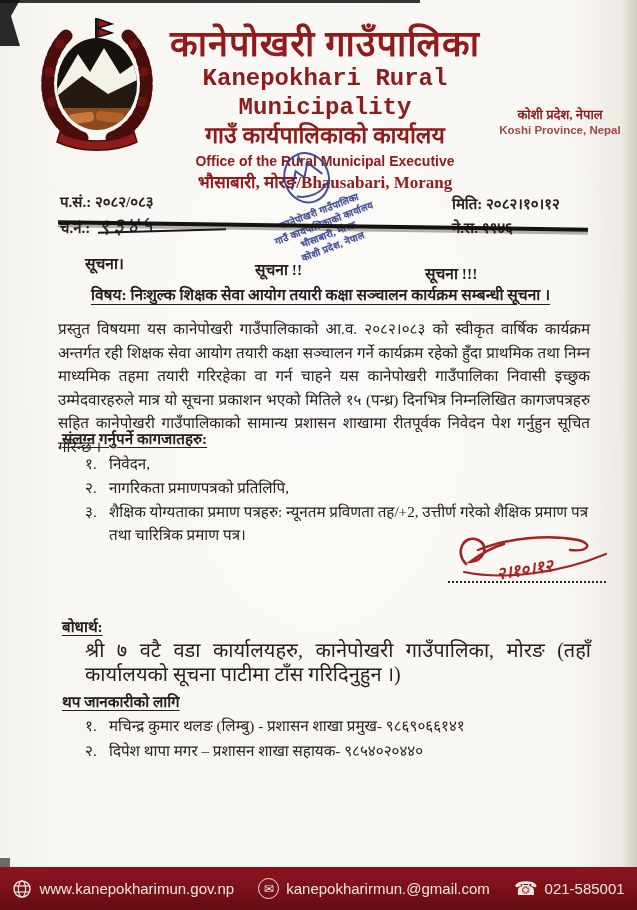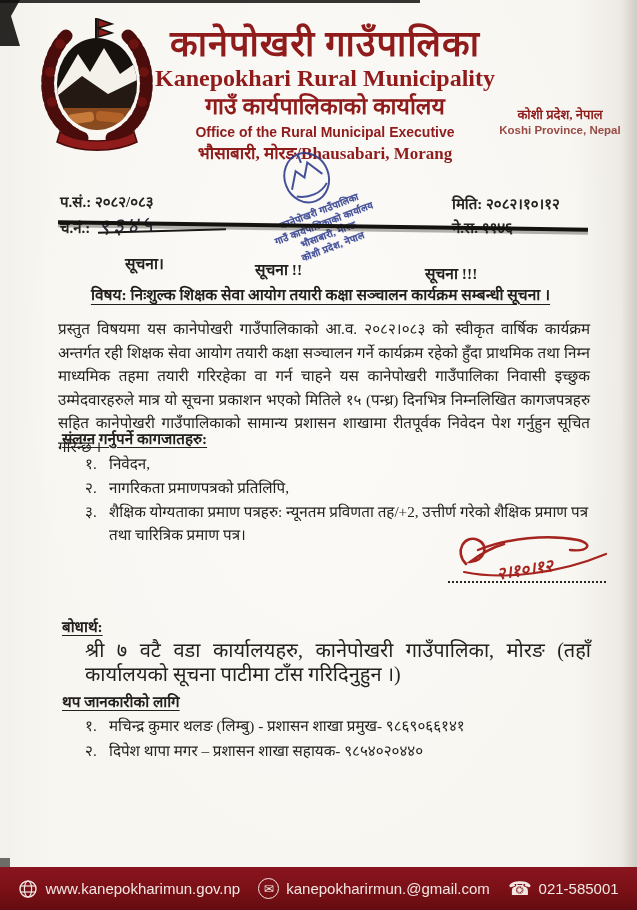--- a/index.html
+++ b/index.html
@@ -18,21 +18,21 @@
   #art-topline { left:0; top:0; width:420px; height:3px; opacity:.85; }
   #art-corner { left:0; top:0; width:20px; height:46px; clip-path:polygon(0 0,100% 0,55% 35%,100% 100%,0 100%); opacity:.9; }
   #art-footedge { left:0; top:858px; width:10px; height:14px; opacity:.6; }
   #art-rightband { position:absolute; right:0; top:0; width:16px; height:910px;
     background:linear-gradient(90deg, rgba(0,0,0,0), rgba(90,85,80,.18)); }
 
   
   .emblem { position:absolute; left:38px; top:14px; }
   .hdr-center { position:absolute; left:115px; top:24px; width:420px; text-align:center; color:#8f1b1b; }
   .hdr-title-np { font-size:36px; font-weight:bold; line-height:40px; letter-spacing:1px; }
-  .hdr-title-en { font-family:Liberation Serif, serif; font-size:24px; font-weight:bold; line-height:29px; }
+  .hdr-title-en { font-family:Liberation Mono, monospace; font-size:24px; font-weight:bold; line-height:29px; }
   .hdr-office-np { font-size:23px; font-weight:bold; line-height:28px; }
   .hdr-office-en { font-family:"Liberation Sans","DejaVu Sans",sans-serif; font-size:14px; font-weight:bold; line-height:22px; }
   .hdr-address { font-size:17px; font-weight:bold; line-height:21px; }
   .hdr-province { position:absolute; left:490px; top:106px; width:140px; text-align:center; color:#8f1b1b; }
   .hdr-province-np { font-size:13px; font-weight:bold; line-height:17px; }
   .hdr-province-en { font-family:"Liberation Sans","DejaVu Sans",sans-serif; font-size:11.5px; font-weight:bold; color:#9a4a44; line-height:15px; }
 
   
   .meta { position:absolute; font-size:15px; font-weight:bold; color:#26231f; }
   #ref-block { left:60px; top:190px; line-height:24px; }
@@ -46,21 +46,21 @@
   #stamp svg { display:block; margin:0 auto 2px; }
   .stamp-line { text-align:center; font-size:9.5px; font-weight:bold; color:#2c3a8c; line-height:12.5px;
     letter-spacing:.4px; text-shadow:0 0 1px rgba(44,58,140,.55); white-space:nowrap; }
 
   
   #rule { position:absolute; left:58px; top:224px; width:530px; height:4px; background:#15130f;
     transform:rotate(.8deg); box-shadow:0 3px 0 rgba(40,36,30,.35); }
 
   
   .notice { position:absolute; top:252px; font-size:15.5px; font-weight:bold; }
-  #notice-1 { left:85px;margin-left:40px; } #notice-2 { left:255px; top:258px; } #notice-3 { left:425px; top:262px; }
+  #notice-1 { left:85px; } #notice-2 { left:255px; top:258px; } #notice-3 { left:425px; top:262px; }
   #subject { position:absolute; left:68px; top:283px; width:505px; text-align:center;
     font-size:15.5px; font-weight:bold; text-decoration:underline; text-underline-offset:4px; }
 
   
   #body-par { position:absolute; left:58px; top:317px; width:532px; font-size:15.2px;
     line-height:23.5px; text-align:justify; }
 
   
   .sec-head { position:absolute; font-size:15.2px; font-weight:bold; text-decoration:underline; text-underline-offset:3px; }
   #attach-head { left:62px; top:428px; }
@@ -75,21 +75,21 @@
 
   
   #bodh-head { left:62px; top:616px; }
   #bodh-text { position:absolute; left:85px; top:638px; width:506px; font-size:20px; line-height:24px; text-align:justify; }
   #info-head { left:62px; top:691px; }
   #contact-1 { top:714px; } #contact-2 { top:739px; }
 
   
   #footer { position:absolute; left:0; bottom:0; width:637px; height:43px;
     background:linear-gradient(180deg,#8a1420 0%, #7a1016 55%, #640c11 100%);
-    display:flex; align-items:center; justify-content:center; gap:18px;
+    display:flex; align-items:center; justify-content:center; gap:24px;
     font-family:"Liberation Sans","DejaVu Sans",sans-serif; color:#f2e7e3; font-size:15px; }
   .foot-item { display:flex; align-items:center; gap:7px; }
   .foot-icon { display:inline-flex; align-items:center; justify-content:center; }
   .mail-badge { width:21px; height:21px; border:1.5px solid #f2e7e3; border-radius:50%;
     font-size:12px; line-height:1; }
   .phone-glyph { font-family:"DejaVu Sans",sans-serif; font-size:19px; line-height:1; }
 </style>
 </head>
 <body>
 

